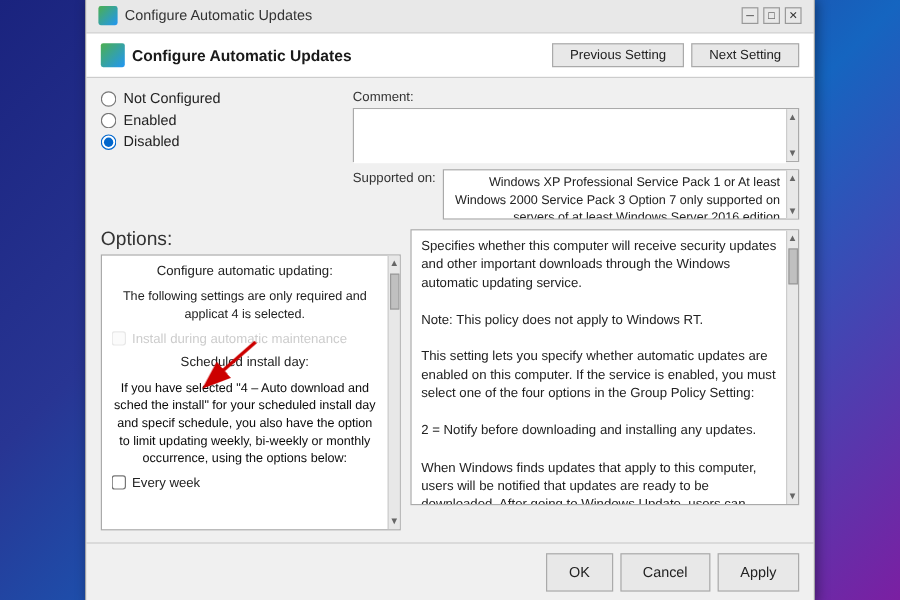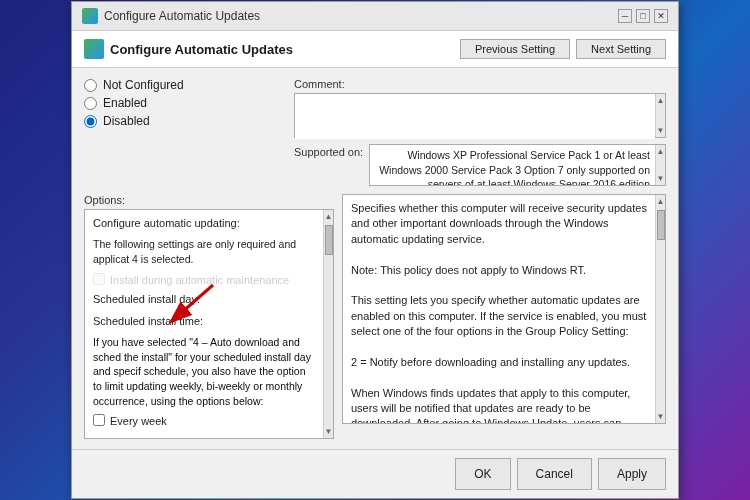--- a/index.html
+++ b/index.html
@@ -164,21 +164,21 @@
       margin-top: 8px;
     }
     .options-panel {
       width: 250px;
       flex-shrink: 0;
     }
     .help-panel {
       flex: 1;
     }
     .panel-label {
-      font-size: 11px;
+      font-size: 16px;
       color: #333;
       margin-bottom: 3px;
     }
     .panel-box {
       border: 1px solid #aaa;
       background: #fff;
       height: 230px;
       overflow: hidden;
       position: relative;
       display: flex;
@@ -194,20 +194,21 @@
     .panel-scrollbar {
       width: 10px;
       background: #e8e8e8;
       border-left: 1px solid #ccc;
       display: flex;
       flex-direction: column;
       align-items: center;
     }
     .options-content p {
       margin-bottom: 6px;
+      text-align: center;
     }
     .checkbox-row {
       display: flex;
       align-items: flex-start;
       gap: 5px;
       margin: 4px 0;
     }
     .cb-disabled {
       opacity: 0.5;
     }
@@ -318,21 +319,20 @@
         <div class="panel-label">Options:</div>
         <div class="panel-box">
           <div class="panel-content options-content">
             <p>Configure automatic updating:</p>
             <p style="font-size:10.5px;">The following settings are only required and applicat 4 is selected.</p>
             <div class="checkbox-row cb-disabled">
               <input type="checkbox" disabled="" style="width: 12px; height: 12px;">
               <span style="font-size:11px; color:#999;">Install during automatic maintenance</span>
             </div>
             <p style="font-size:11px; margin-top:4px;">Scheduled install day:</p>
-            <p style="font-size:11px;">Scheduled install time:</p>
             <p style="font-size:10.5px; margin-top:4px; color:#0a0a0a;">If you have selected "4 – Auto download and sched the install" for your scheduled install day and specif schedule, you also have the option to limit updating weekly, bi-weekly or monthly occurrence, using the options below:</p>
             <div class="checkbox-row" style="margin-top:4px;">
               <input type="checkbox" style="width: 12px; height: 12px;">
               <span style="font-size:11px;">Every week</span>
             </div>
           </div>
           <div class="panel-scrollbar">
             <span class="scroll-arrow">▲</span>
             <div class="scroll-thumb"></div>
             <div style="flex:1;"></div>

